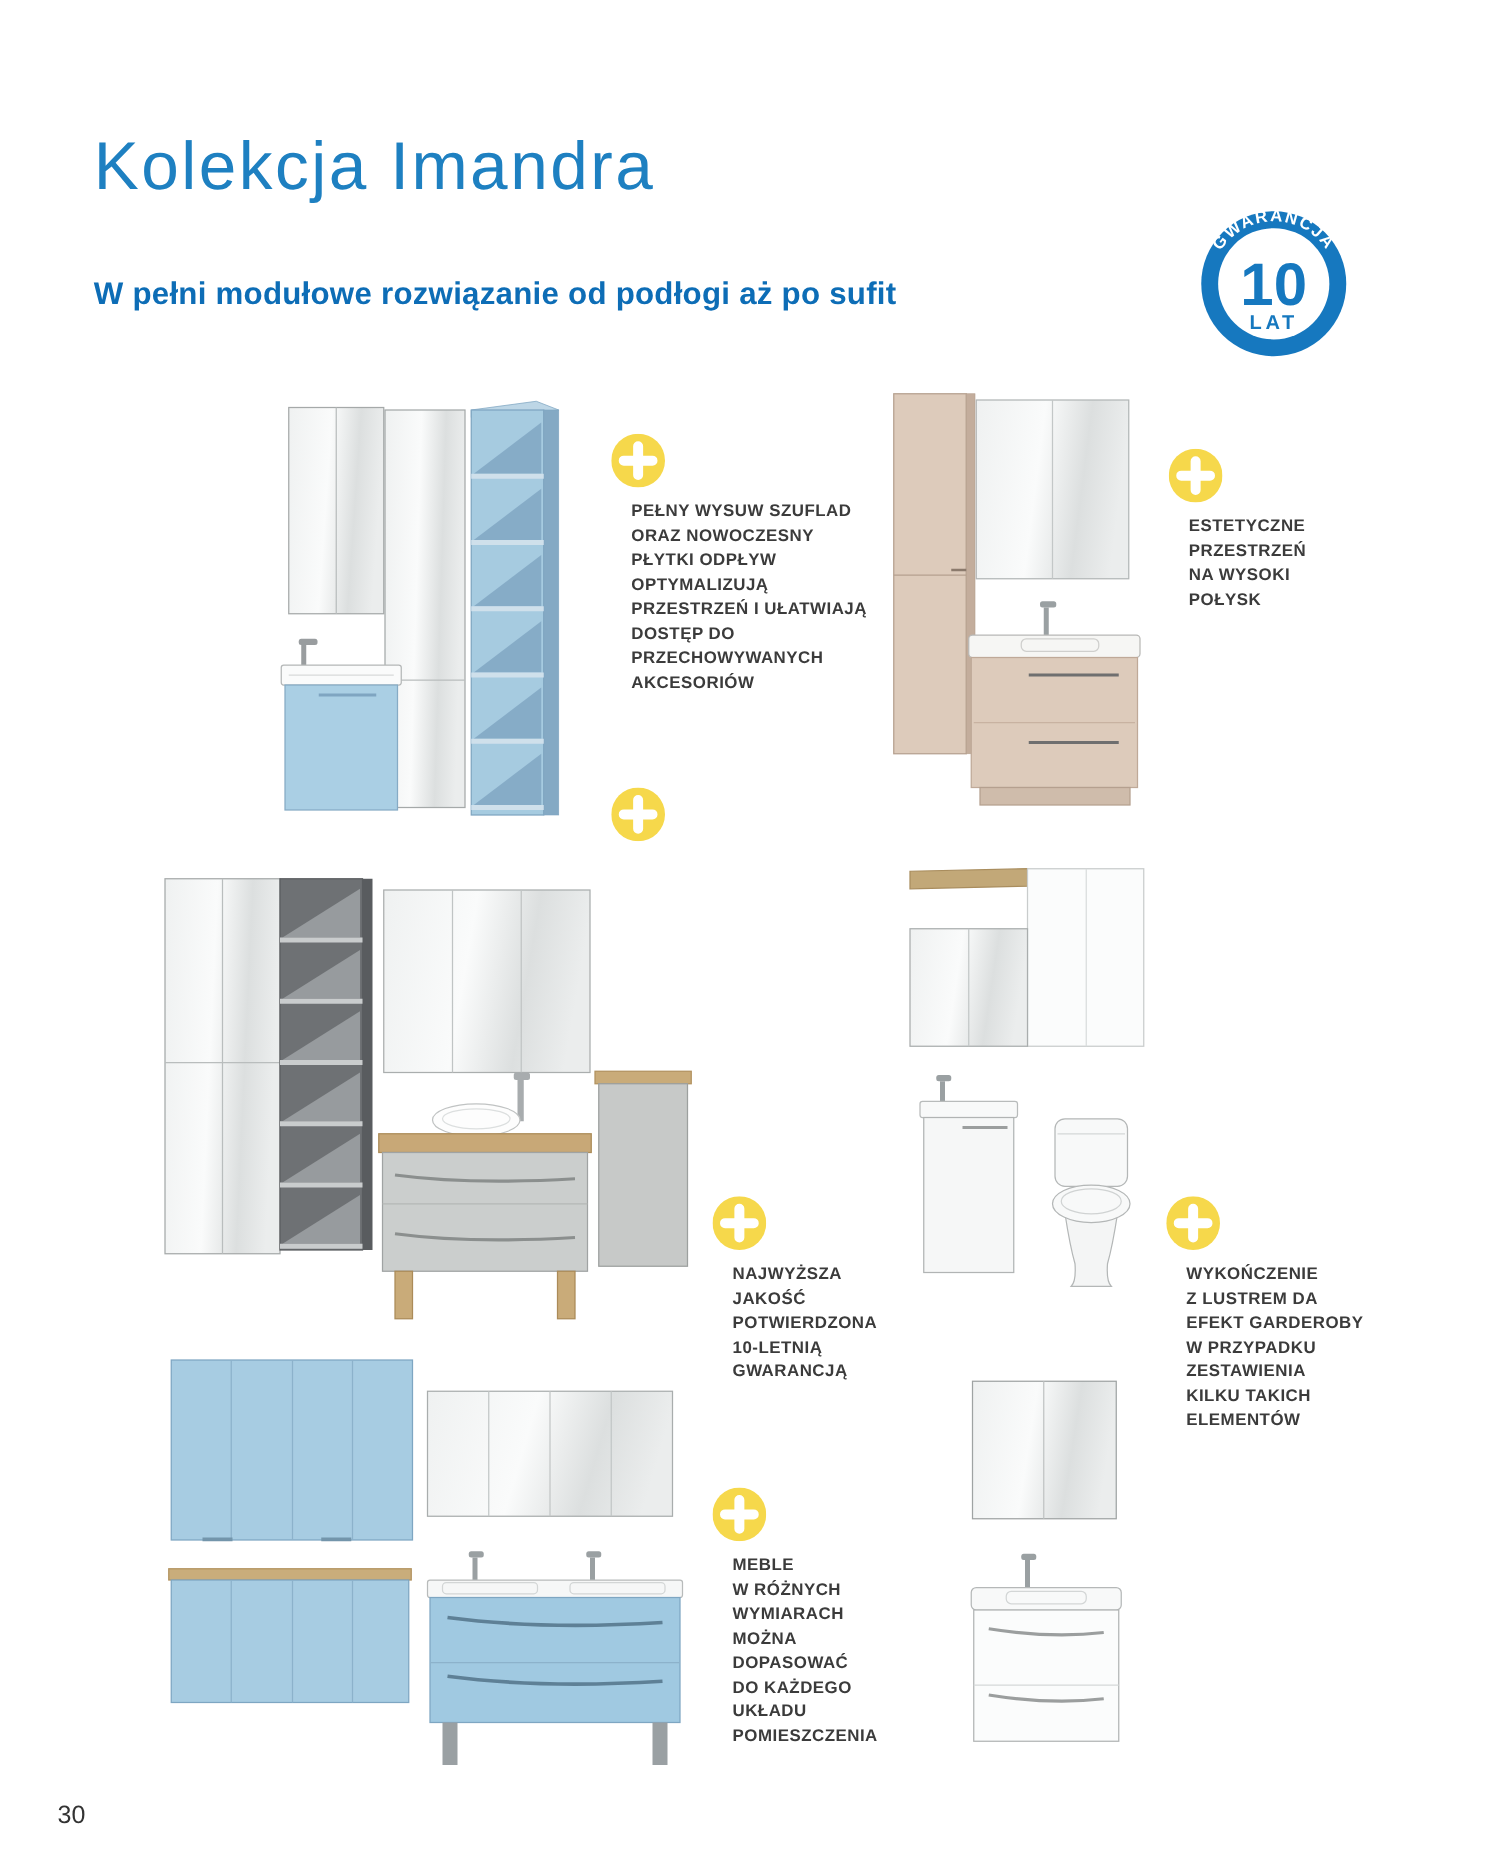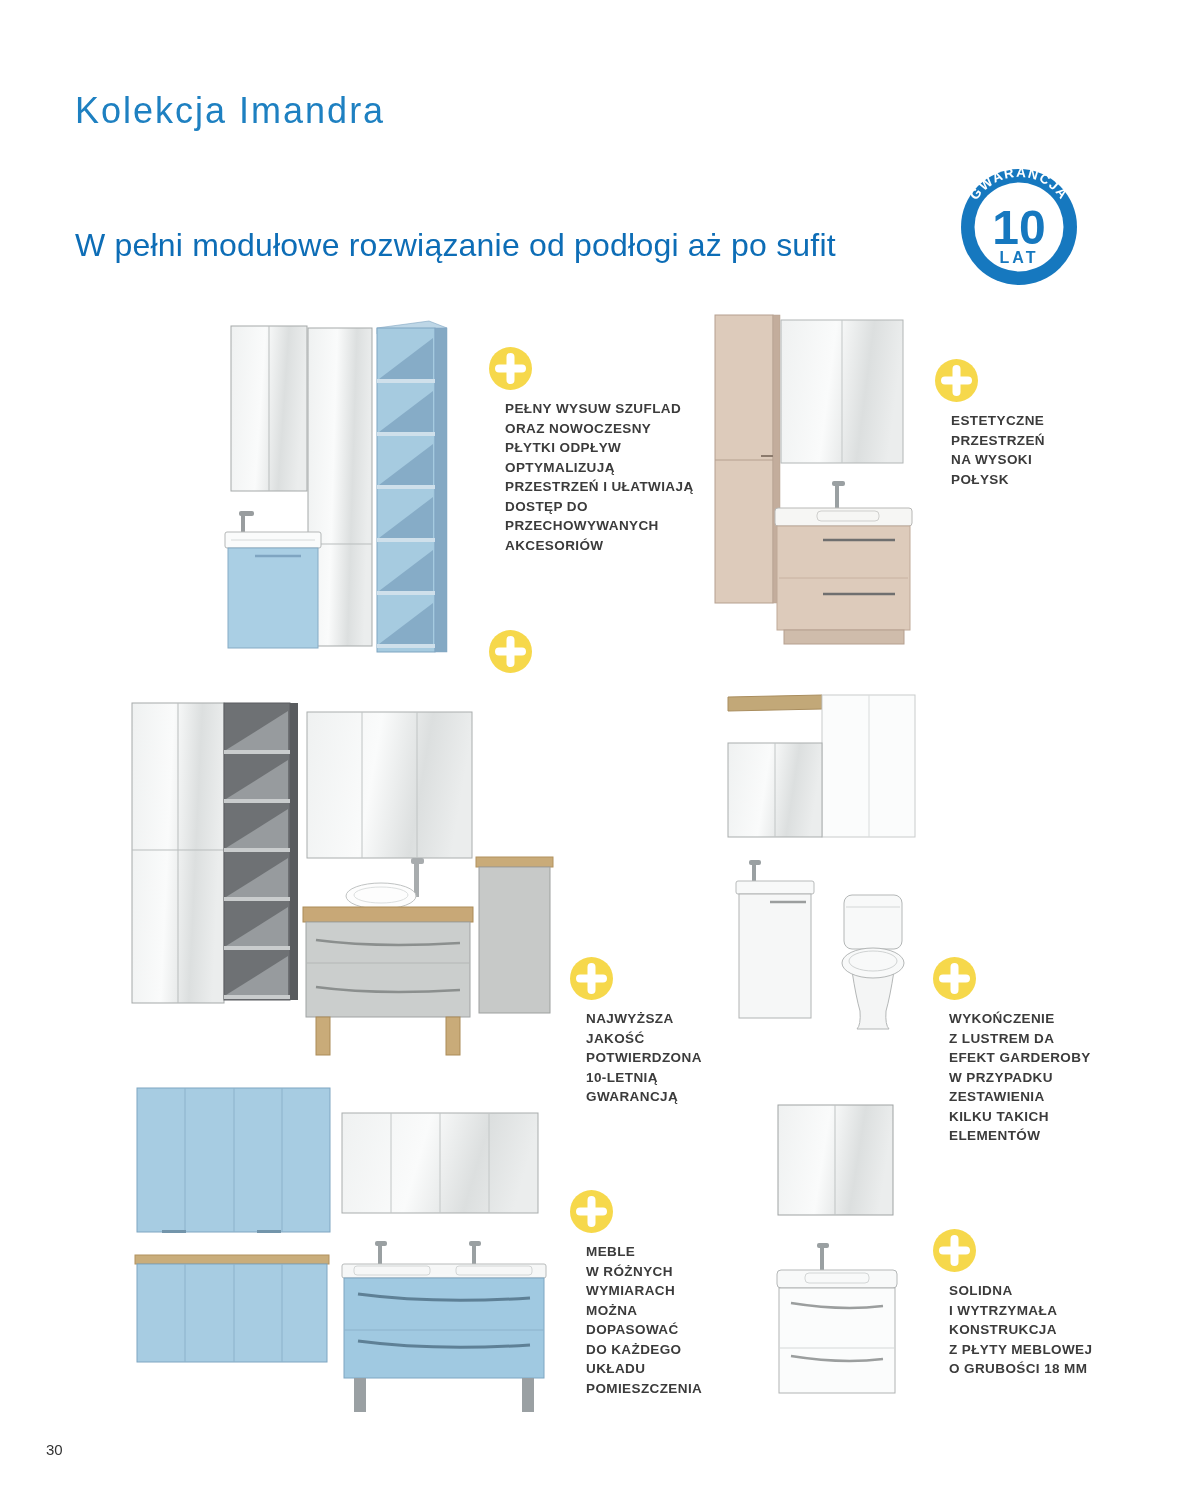--- a/index.html
+++ b/index.html
@@ -1,28 +1,28 @@
 <!DOCTYPE html>
 <html><head>
 <meta charset="utf-8">
 <style>
   html,body{margin:0;padding:0;background:#ffffff;}
   .page{position:relative;width:1200px;height:1500px;background:#ffffff;overflow:hidden;
         font-family:"Liberation Sans",sans-serif;}
-  .title{position:absolute;left:75px;top:66px;font-size:36px;font-weight:400;
+  .title{position:absolute;left:75px;top:66px;font-size:54px;font-weight:400;
          letter-spacing:2px;color:#1e80c1;}
-  .subtitle{position:absolute;left:75px;top:200px;font-size:32px;font-weight:400;
+  .subtitle{position:absolute;left:75px;top:200px;font-size:25px;font-weight:700;
             letter-spacing:0.2px;color:#0d6db6;}
   .badge{position:absolute;left:957px;top:165px;width:124px;height:124px;}
   .feature{position:absolute;width:205px;}
   .feature .picon{width:43px;height:43px;display:block;}
   .feature p{margin:9px 0 0 16px;font-size:13.5px;font-weight:700;line-height:19.5px;
              letter-spacing:0.4px;color:#3b3b3b;white-space:pre-line;}
   .illus{position:absolute;}
-  .pagenum{position:absolute;left:46px;top:1441px;font-size:15px;color:#333333;}
+  .pagenum{position:absolute;left:46px;top:1441px;font-size:20px;color:#333333;}
 </style>
 </head>
 <body>
 
 <div class="page">
 
   <h1 class="title">Kolekcja Imandra</h1>
   <h2 class="subtitle">W pełni modułowe rozwiązanie od podłogi aż po sufit</h2>
 
   <svg class="badge" viewBox="0 0 124 124">
@@ -344,27 +344,16 @@
     <p>MEBLE
 W RÓŻNYCH
 WYMIARACH
 MOŻNA
 DOPASOWAĆ
 DO KAŻDEGO
 UKŁADU
 POMIESZCZENIA</p>
   </div>
 
-  <div class="feature" style="left:933px;top:1229px">
-    <svg class="picon" viewBox="0 0 43 43">
-      <circle cx="21.5" cy="21.5" r="21.5" fill="#f6d84b"></circle>
-      <path d="M21.5 10 V 33 M10 21.5 H 33" stroke="#ffffff" stroke-width="8" stroke-linecap="round"></path>
-    </svg>
-    <p>SOLIDNA
-I WYTRZYMAŁA
-KONSTRUKCJA
-Z PŁYTY MEBLOWEJ
-O GRUBOŚCI 18 MM</p>
-  </div>
 
   <div class="pagenum">30</div>
 
 </div>
 
 </body></html>

